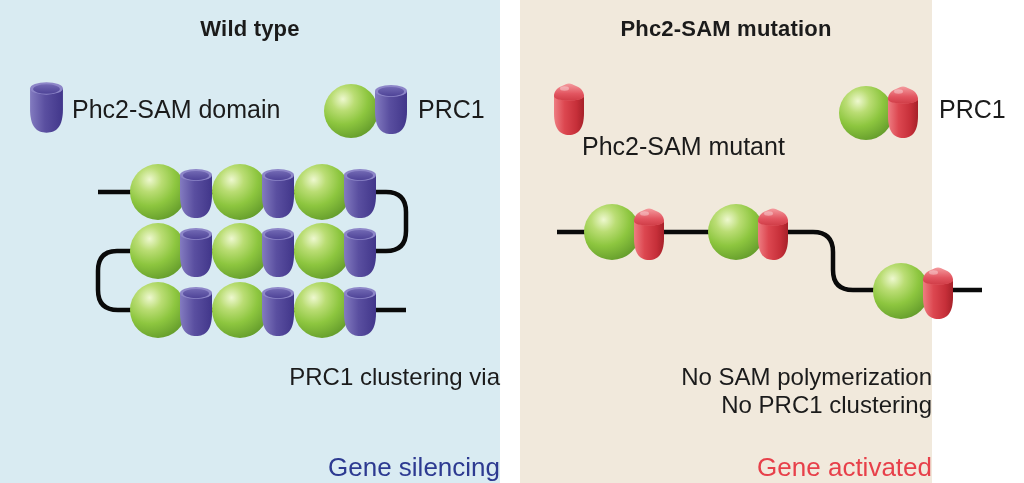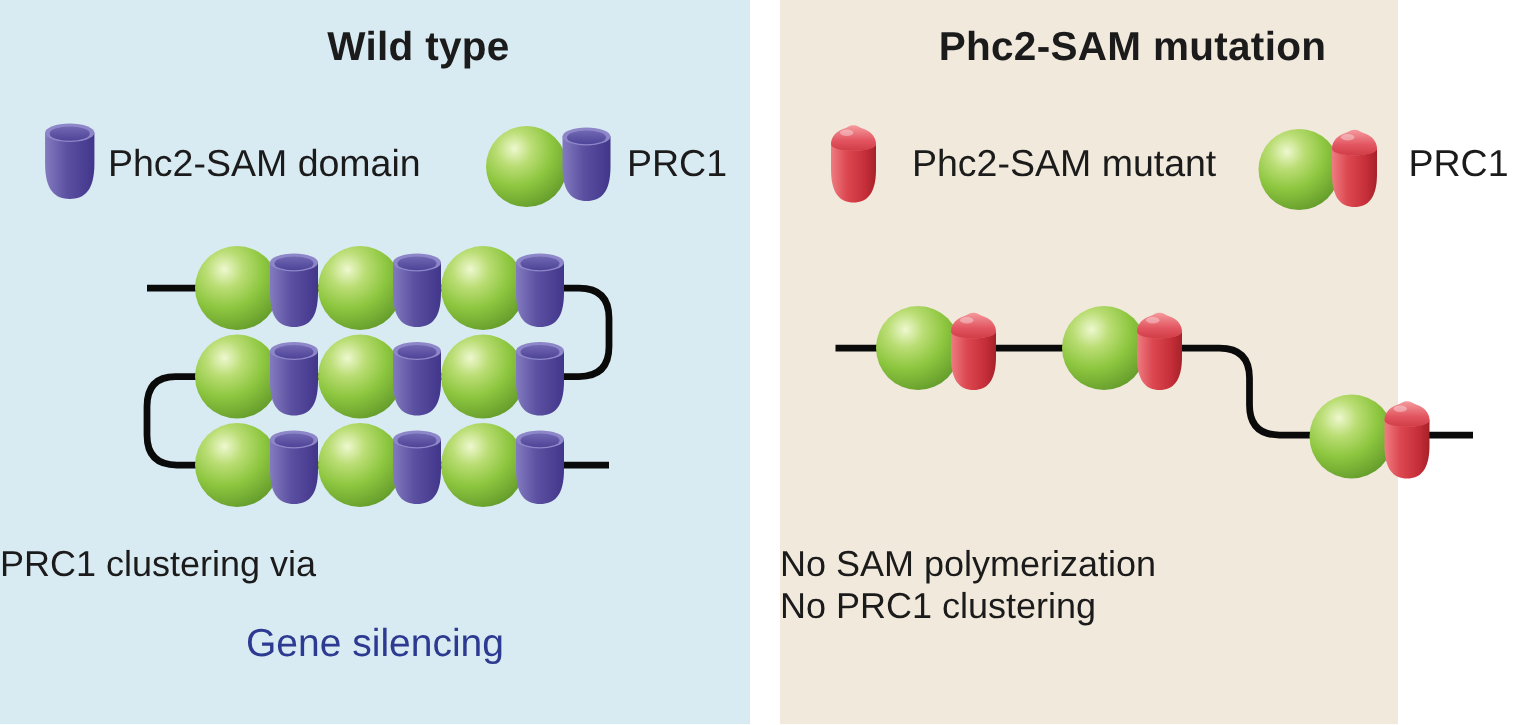--- a/index.html
+++ b/index.html
@@ -6,35 +6,35 @@
   .canvas{
     position:relative;width:1024px;height:483px;overflow:hidden;
     font-family:"Liberation Sans","DejaVu Sans",sans-serif;
     background:#ffffff;
   }
   .panel{position:absolute;top:0;height:483px;}
   .panel.left{left:0;width:500px;background:var(--left-bg,#d9ebf2);}
   .panel.right{left:520px;width:412px;background:var(--right-bg,#f1e9dc);}
   .panel-title{
     position:absolute;left:0;top:16px;width:100%;margin:0;
-    text-align:center;font-size:27px;font-weight:600;
-    color:var(--title,#1b1b1b);letter-spacing:.2px;padding-left:29px;
+    text-align:center;font-size:22px;font-weight:600;
+    color:var(--title,#1b1b1b);letter-spacing:.2px;
   }
   .legend-icon{position:absolute;}
   .legend-label{
     position:absolute;top:95px;font-size:25px;line-height:28px;
     color:var(--body-text,#1b1b1b);white-space:nowrap;
   }
   .art{position:absolute;left:0;top:0;pointer-events:none;}
   .caption{
-    position:absolute;left:0;top:363px;width:100%;text-align:left;
+    position:absolute;left:0;top:363px;width:100%;text-align:right;
     font-size:24px;line-height:28px;color:var(--body-text,#1b1b1b);
   }
   .status{
-    position:absolute;left:0;top:413px;width:100%;text-align:center;
+    position:absolute;left:0;top:452px;width:100%;text-align:right;
     font-size:26px;font-weight:500;
   }
   .status.silencing{color:var(--silencing,#2d3a91);}
   .status.activated{color:var(--activated,#e7404a);}
   .defs-holder{position:absolute;width:0;height:0;overflow:hidden;}
 </style>
 </head>
 <body>
 
 <svg class="defs-holder" aria-hidden="true">
@@ -125,34 +125,35 @@
     </div>
     <div class="status silencing">Gene silencing</div>
   </section>
 
   <section class="panel right">
     <h2 class="panel-title">Phc2-SAM mutation</h2>
 
     <svg class="legend-icon" style="left:32px;top:81px;" width="34" height="56" viewBox="0 0 34 56">
         <use href="#mut"></use>
       </svg>
-    <span class="legend-label" style="left:88px;">Phc2-SAM mutant</span>
+    <span class="legend-label" style="left:62px;margin-top:37px;">Phc2-SAM mutant</span>
 
     <svg class="legend-icon" style="left:313px;top:80px;" width="120" height="66" viewBox="0 0 120 66">
       <circle cx="33" cy="33" r="27" fill="url(#gG)"></circle>
       <use href="#mut" x="53" y="4"></use>
     </svg>
     <span class="legend-label" style="left:419px;">PRC1</span>
 
     <svg class="art" width="504" height="483" viewBox="0 0 504 483">
       <path d="M37,232 H293 Q313,232 313,252 V270 Q313,290 333,290 H462" fill="none" stroke="var(--dna-line,#0a0a0a)" stroke-width="4.5"></path>
       <use href="#unitR" transform="translate(64,204)"></use>
       <use href="#unitR" transform="translate(188,204)"></use>
       <use href="#unitR" transform="translate(353,263)"></use>
     </svg>
 
     <div class="caption">
       <div>No SAM polymerization</div>
       <div>No PRC1 clustering</div>
     </div>
+    <div class="status activated">Gene activated</div>
   </section>
 
 </div>
 
 </body></html>

